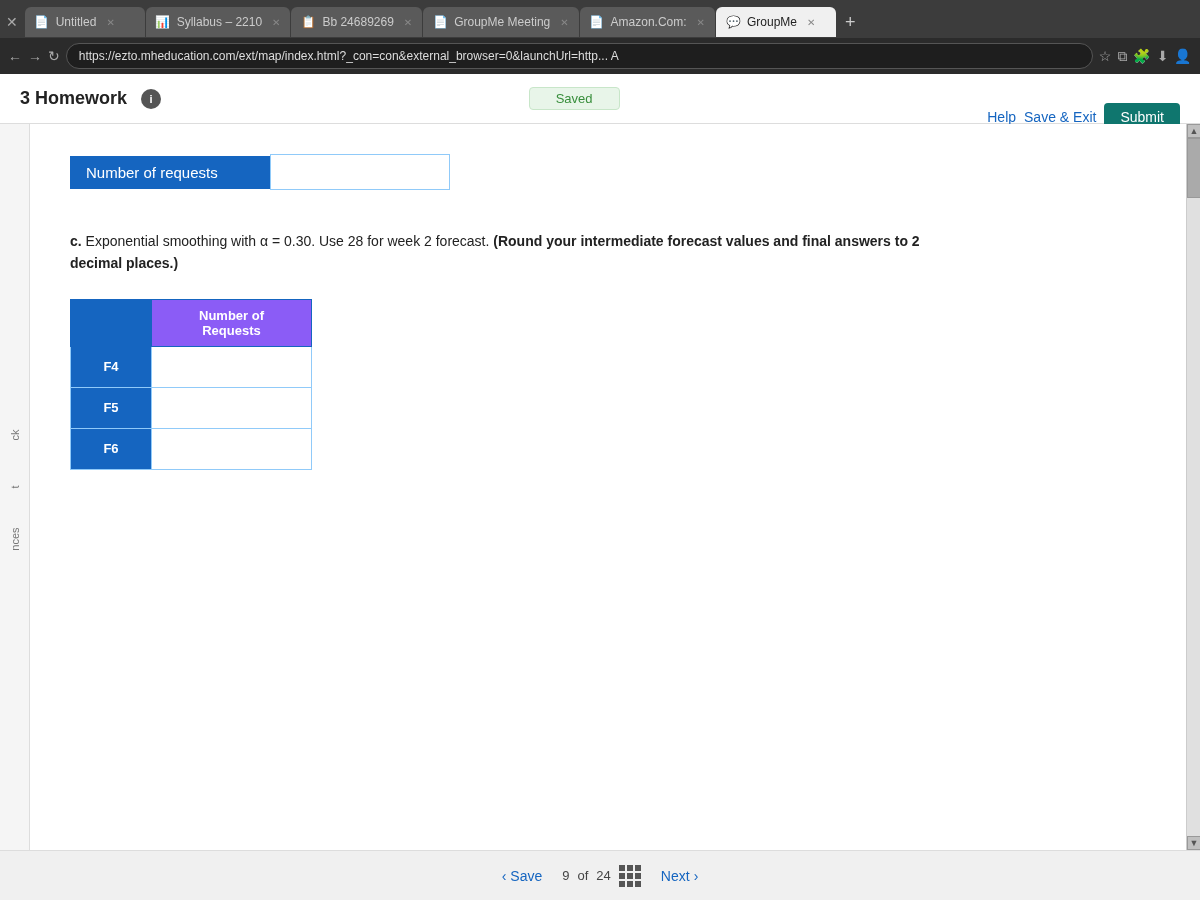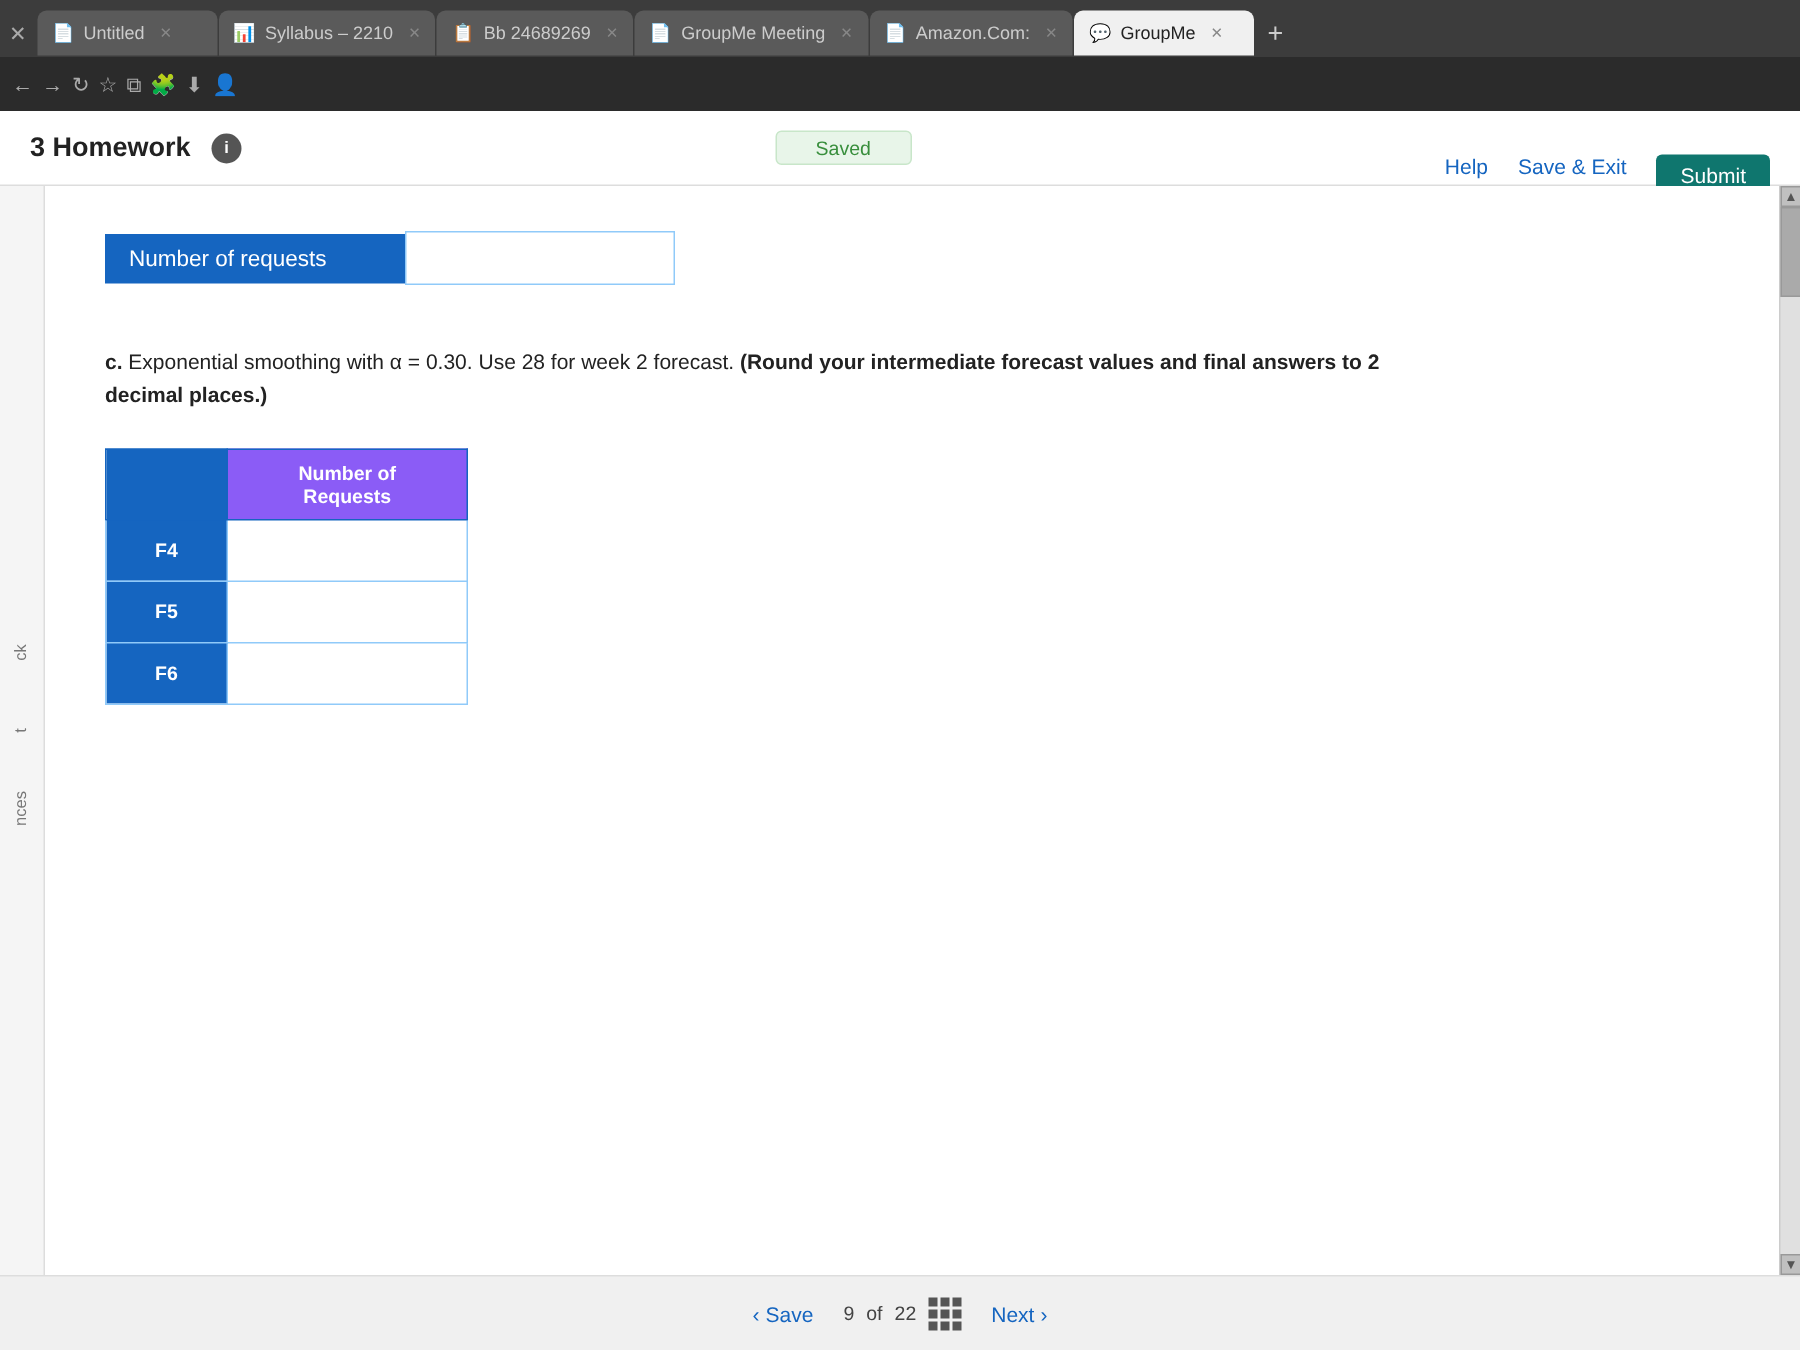--- a/index.html
+++ b/index.html
@@ -13,21 +13,21 @@
 
     .address-bar { background: #2b2b2b; display: flex; align-items: center; padding: 4px 8px; gap: 6px; height: 36px; }
     .address-input { flex: 1; background: #1e1e1e; border: 1px solid #555; border-radius: 20px; color: #ddd; font-size: 12px; padding: 4px 12px; height: 26px; }
     .addr-icon { color: #aaa; font-size: 14px; cursor: pointer; }
 
     
     .app-header { background: #fff; border-bottom: 1px solid #ddd; display: flex; align-items: center; padding: 8px 20px; height: 50px; justify-content: space-between; }
     .app-title { font-size: 18px; font-weight: 600; color: #222; display: flex; align-items: center; gap: 14px; }
     .info-icon { display: inline-flex; align-items: center; justify-content: center; width: 20px; height: 20px; border-radius: 50%; background: #555; color: #fff; font-size: 11px; cursor: pointer; }
     .saved-badge { background: #e8f5e9; color: #388e3c; font-size: 13px; padding: 3px 26px; border-radius: 4px; border: 1px solid #c8e6c9; }
-    .header-actions { display: flex; align-items: flex-start; gap: 20px; margin-top: 36px; }
+    .header-actions { display: flex; align-items: center; gap: 8px; margin-top: 36px; }
     .header-btn { background: none; border: none; color: #1565c0; font-size: 14px; cursor: pointer; font-weight: 500; }
     .submit-btn { background: #0f766e; color: #fff; border: none; border-radius: 4px; padding: 6px 16px; font-size: 14px; cursor: pointer; font-weight: 500; }
 
     
     .main-content { background: #fff; padding: 30px 40px; height: calc(900px - 38px - 36px - 50px - 50px); overflow-y: auto; }
 
     
     .section-top { display: flex; align-items: center; gap: 0; margin-bottom: 40px; }
     .section-label { background: #1565c0; color: #fff; font-size: 15px; font-weight: 500; padding: 8px 16px; min-width: 200px; }
     .section-input { border: 1px solid #90caf9; height: 36px; width: 180px; padding: 0 8px; font-size: 14px; }
@@ -93,20 +93,21 @@
     <button class="tab-x-btn">✕</button>
   </div>
 
   <button class="tab-add">+</button>
 </div>
 
 <div class="address-bar">
   <span class="addr-icon">←</span>
   <span class="addr-icon">→</span>
   <span class="addr-icon">↻</span>
+  <input class="address-input" type="text" value="https://ezto.mheducation.com/ext/map/index.html?_con=con&amp;external_browser=0&amp;launchUrl=http... A" style="">
   <span class="addr-icon">☆</span>
   <span class="addr-icon">⧉</span>
   <span class="addr-icon">🧩</span>
   <span class="addr-icon">⬇</span>
   <span class="addr-icon">👤</span>
 </div>
 
 <div class="app-header">
   <div class="app-title">
     <span>3 Homework</span>
@@ -185,21 +186,21 @@
 </div>
 
 <div class="bottom-nav">
   <button class="nav-btn">
     <span>‹</span>
     <span>Save</span>
   </button>
   <div class="page-info">
     <span>9</span>
     <span>of</span>
-    <span>22</span>
+    <span>24</span>
     <div class="grid-icon">
       <div class="grid-dot"></div>
         <div class="grid-dot"></div>
         <div class="grid-dot"></div>
       <div class="grid-dot"></div>
         <div class="grid-dot"></div>
         <div class="grid-dot"></div>
       <div class="grid-dot"></div>
         <div class="grid-dot"></div>
         <div class="grid-dot"></div>

